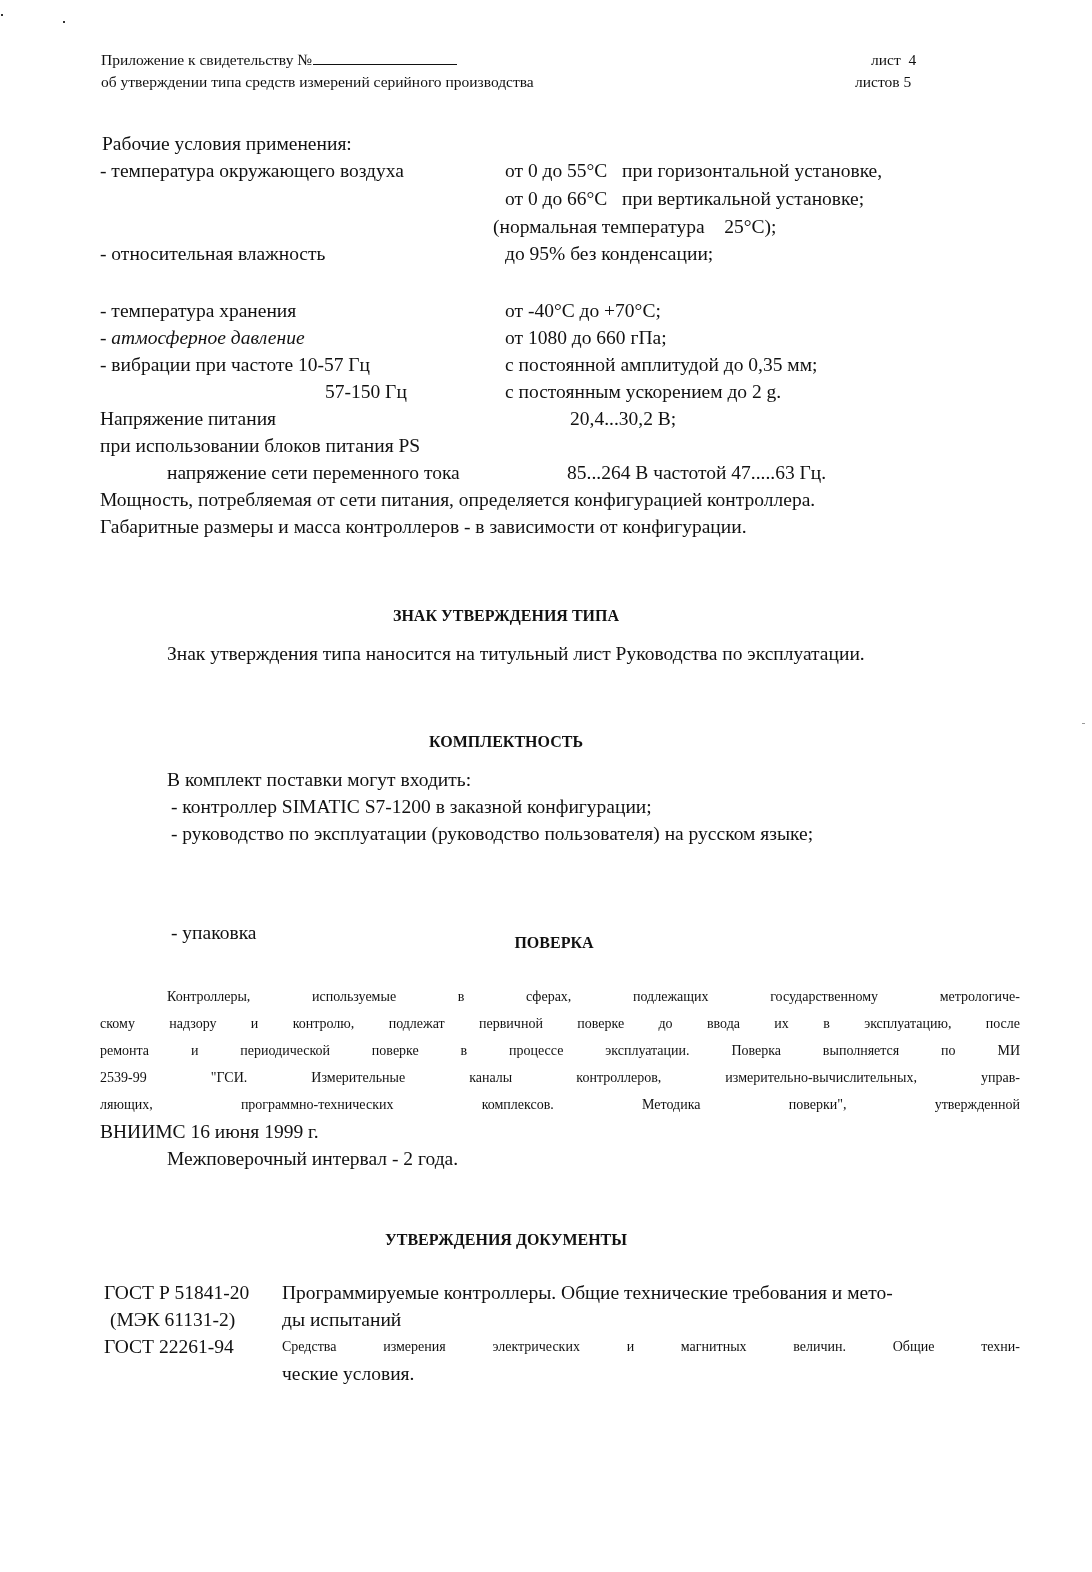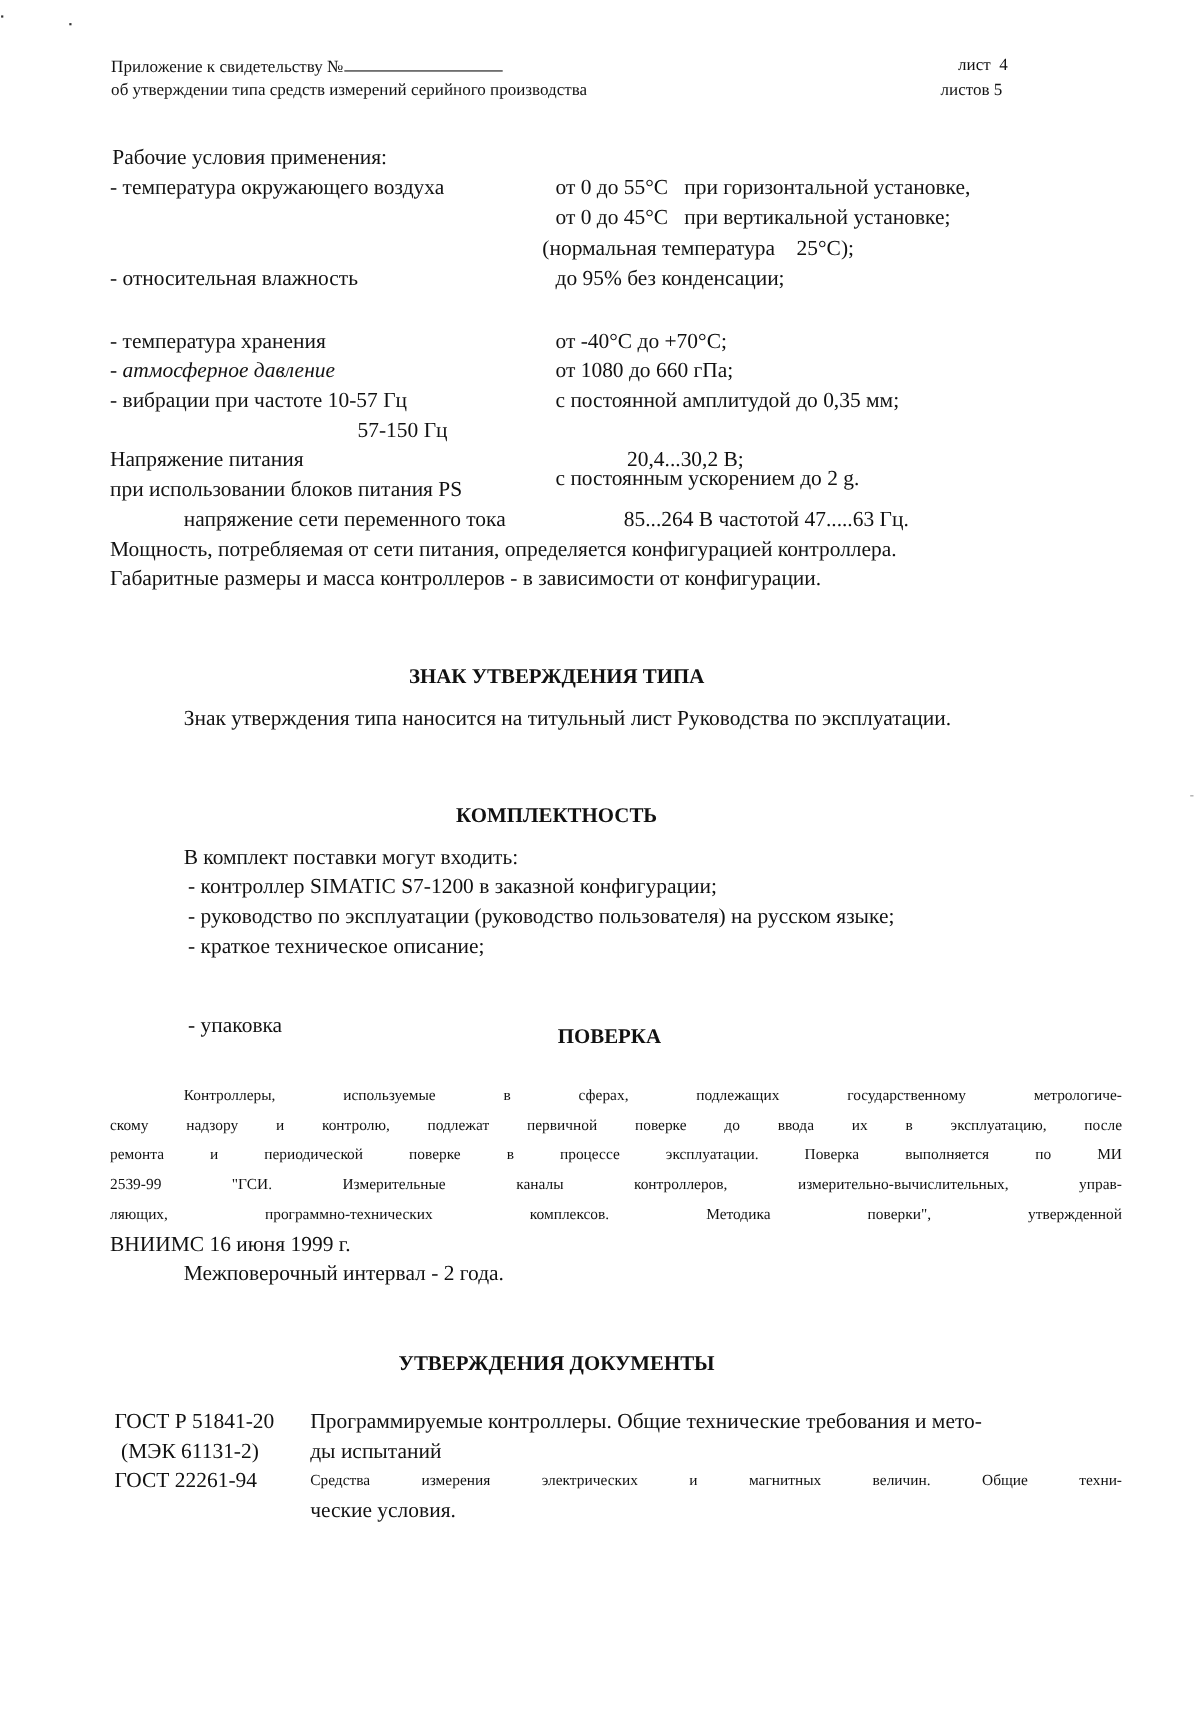--- a/index.html
+++ b/index.html
@@ -18,21 +18,21 @@
     .page { position: absolute; left: 0; top: 0; width: 1092px; height: 1572px; }
 
     .abs { position: absolute; white-space: nowrap; }
 
     
     .hdr { font-size: 15.5px; line-height: 20px; }
     .hdr-blank { display: inline-block; width: 144px; border-bottom: 1px solid #111; height: 14px; vertical-align: baseline; margin-left: 1px; }
 
     
     .t { font-size: 19.5px; line-height: 27px; }
-    .h { font-size: 19px; font-weight: bold; line-height: 27px; left: 0; width: 1012px; text-align: center; }
+    .h { font-size: 16px; font-weight: bold; line-height: 27px; left: 0; width: 1012px; text-align: center; }
 
     .just {
       position: absolute;
       white-space: normal;
       text-align: justify;
       text-align-last: justify;
       font-size: 14px;
       line-height: 27px;
     }
     .speck { position: absolute; background: #333; }
@@ -50,50 +50,49 @@
     <span>Приложение к свидетельству №</span><span class="hdr-blank"></span>
   </div>
   <div class="abs hdr" style="left:101px;top:72px;">об утверждении типа средств измерений серийного производства</div>
   <div class="abs hdr" style="left:871px;top:50px;white-space:pre;">лист  4</div>
   <div class="abs hdr" style="left:855px;top:72px;">листов 5</div>
 
   <div class="abs t" style="left:102px;top:130px;">Рабочие условия применения:</div>
 
   <div class="abs t" style="left:100px;top:157px;">- температура окружающего воздуха</div>
   <div class="abs t" style="left:505px;top:157px;white-space:pre;">от 0 до 55°С   при горизонтальной установке,</div>
-  <div class="abs t" style="left:505px;top:185px;white-space:pre;">от 0 до 45°С   при вертикальной установке;</div>
+  <div class="abs t" style="left:505px;top:185px;white-space:pre;">от 0 до 66°С   при вертикальной установке;</div>
   <div class="abs t" style="left:493px;top:213px;white-space:pre;">(нормальная температура    25°С);</div>
   <div class="abs t" style="left:100px;top:240px;">- относительная влажность</div>
   <div class="abs t" style="left:505px;top:240px;">до 95% без конденсации;</div>
 
   <div class="abs t" style="left:100px;top:297px;">- температура хранения</div>
   <div class="abs t" style="left:505px;top:297px;">от -40°С до +70°С;</div>
   <div class="abs t" style="left:100px;top:324px;font-style:italic;">- атмосферное давление</div>
   <div class="abs t" style="left:505px;top:324px;">от 1080 до 660 гПа;</div>
   <div class="abs t" style="left:100px;top:351px;">- вибрации при частоте 10-57 Гц</div>
   <div class="abs t" style="left:505px;top:351px;">с постоянной амплитудой до 0,35 мм;</div>
   <div class="abs t" style="left:325px;top:378px;">57-150 Гц</div>
-  <div class="abs t" style="left:505px;top:378px;margin-top:44px;">с постоянным ускорением до 2 g.</div>
+  <div class="abs t" style="left:505px;top:378px;">с постоянным ускорением до 2 g.</div>
 
   <div class="abs t" style="left:100px;top:405px;">Напряжение питания</div>
   <div class="abs t" style="left:570px;top:405px;">20,4...30,2 В;</div>
   <div class="abs t" style="left:100px;top:432px;">при использовании блоков питания PS</div>
   <div class="abs t" style="left:167px;top:459px;">напряжение сети переменного тока</div>
   <div class="abs t" style="left:567px;top:459px;">85...264 В частотой 47.....63 Гц.</div>
   <div class="abs t" style="left:100px;top:486px;">Мощность, потребляемая от сети питания, определяется конфигурацией контроллера.</div>
   <div class="abs t" style="left:100px;top:513px;">Габаритные размеры и масса контроллеров - в зависимости от конфигурации.</div>
 
   <div class="abs h" style="top:602px;">ЗНАК УТВЕРЖДЕНИЯ ТИПА</div>
   <div class="abs t" style="left:167px;top:640px;">Знак утверждения типа наносится на титульный лист Руководства по эксплуатации.</div>
 
   <div class="abs h" style="top:728px;">КОМПЛЕКТНОСТЬ</div>
   <div class="abs t" style="left:167px;top:766px;">В комплект поставки могут входить:</div>
   <div class="abs t" style="left:171px;top:793px;">- контроллер SIMATIC S7-1200 в заказной конфигурации;</div>
   <div class="abs t" style="left:171px;top:820px;">- руководство по эксплуатации (руководство пользователя) на русском языке;</div>
-  <div class="abs t" style="left:171px;top:847px;">- краткое техническое описание;</div>
   <div class="abs t" style="left:171px;top:874px;margin-top:45px;">- упаковка</div>
 
   <div class="abs h" style="top:929px;padding-left:48px;">ПОВЕРКА</div>
   <div class="just" style="left:167px;top:983px;width:853px;">Контроллеры, используемые в сферах, подлежащих государственному метрологиче-</div>
   <div class="just" style="left:100px;top:1010px;width:920px;">скому надзору и контролю, подлежат первичной поверке до ввода их в эксплуатацию, после</div>
   <div class="just" style="left:100px;top:1037px;width:920px;">ремонта и периодической поверке в процессе эксплуатации. Поверка выполняется по МИ</div>
   <div class="just" style="left:100px;top:1064px;width:920px;">2539-99 "ГСИ. Измерительные каналы контроллеров, измерительно-вычислительных, управ-</div>
   <div class="just" style="left:100px;top:1091px;width:920px;">ляющих, программно-технических комплексов. Методика поверки", утвержденной</div>
   <div class="abs t" style="left:100px;top:1118px;">ВНИИМС 16 июня 1999 г.</div>
   <div class="abs t" style="left:167px;top:1145px;">Межповерочный интервал - 2 года.</div>

